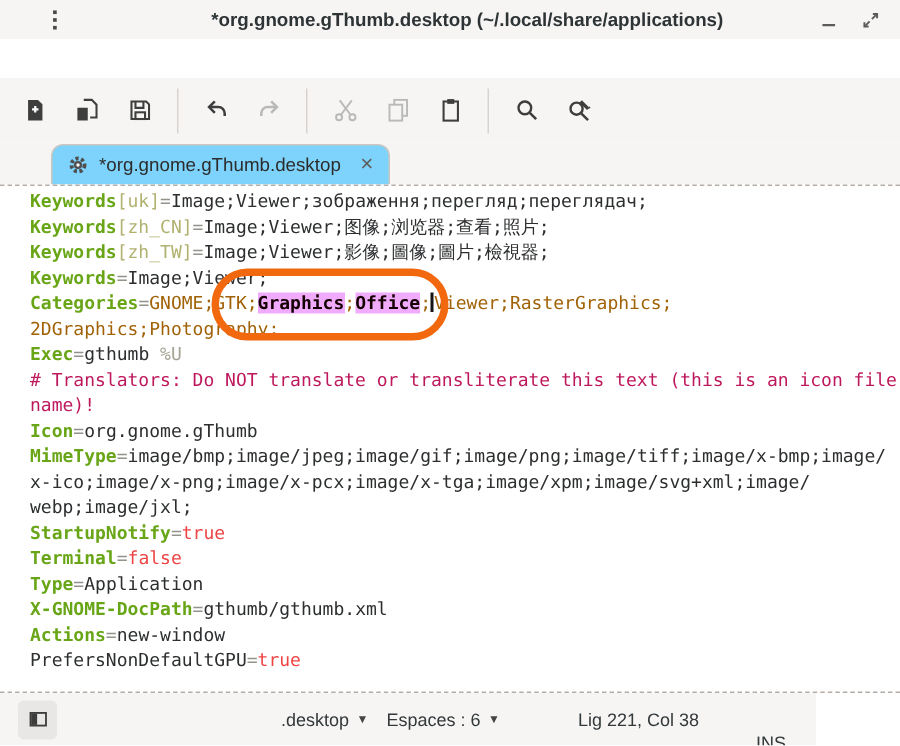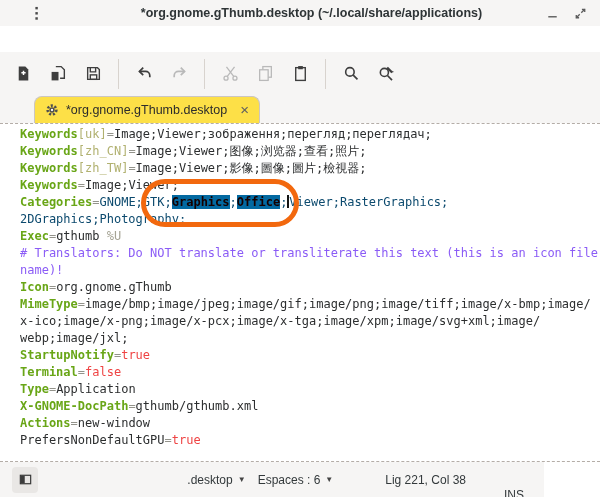--- a/index.html
+++ b/index.html
@@ -24,42 +24,42 @@
   
   .toolbar{position:absolute;left:0;top:52px;width:600px;height:43px;background:#f6f5f4;
     display:flex;align-items:center;padding-left:8px;box-sizing:border-box;}
   .tb-btn{width:30px;height:30px;border:none;background:transparent;margin-right:5px;
     display:flex;align-items:center;justify-content:center;color:#3e3e3e;padding:0;}
   .tb-btn.disabled{color:#b9b9b9;}
   .tb-btn svg{width:17px;height:17px;}
   .tb-sep{width:1px;height:30px;background:#d8d3ce;margin:0 10px 0 5px;}
   
   .tabbar{position:absolute;left:0;top:95px;width:600px;height:28px;background:#f6f5f4;}
-  .tab{position:absolute;left:34px;bottom:0;height:27px;min-width:196px;background:#fde047;
+  .tab{position:absolute;left:34px;bottom:0;height:27px;min-width:196px;background:#7dd3fc;
     border:1px solid #ccc6c1;border-bottom:none;border-radius:8px 8px 0 0;
     display:flex;align-items:center;padding:0 10px;box-sizing:border-box;gap:7px;}
   .tab-gear{color:#4f4f4f;display:flex;}
   .tab-gear svg{width:14px;height:14px;}
   .tab-label{font-size:12.5px;color:#2c2c2c;}
   .tab-close{color:#5f5f5f;font-size:15px;line-height:14px;margin-left:6px;cursor:pointer;}
   
   .editor{position:absolute;left:0;top:123px;width:600px;height:339px;background:#ffffff;
     border-top:1px dashed #b4ada7;border-bottom:1px dashed #b4ada7;box-sizing:border-box;
     font-family:"DejaVu Sans Mono","Liberation Mono",monospace;font-size:12px;
     padding:2px 0 0 20px;overflow:hidden;white-space:pre;}
   .line{height:17px;line-height:17px;}
   .s-key{color:#69a617;font-weight:bold;}
   .s-loc{color:#b1b170;}
   .s-eq{color:#93938b;}
   .s-txt{color:#2c2e2f;}
-  .s-val{color:#0c4a6e;}
-  .s-cmt{color:#8b5cf6;}
+  .s-val{color:#a16207;}
+  .s-cmt{color:#be185d;}
   .s-bool{color:#ef4444;}
   .s-fmt{color:#a5a394;}
-  .s-hl{background:#0369a1;color:#150000;font-weight:bold;}
+  .s-hl{background:#f0abfc;color:#150000;font-weight:bold;}
   .s-caret{display:inline-block;width:0;border-left:2px solid #141414;height:13px;
     vertical-align:-2px;}
   
   .annotation{position:absolute;left:141px;top:179px;width:158px;height:48px;
     border:5px solid #f2680e;border-radius:26px;box-sizing:border-box;z-index:5;
     pointer-events:none;}
   
   .statusbar{position:absolute;left:0;top:462px;width:544px;height:35px;background:#f6f5f4;
     display:flex;align-items:center;box-sizing:border-box;padding:0 12px;}
   .panel-toggle{width:26px;height:26px;border:none;border-radius:4px;background:#e9e7e5;

